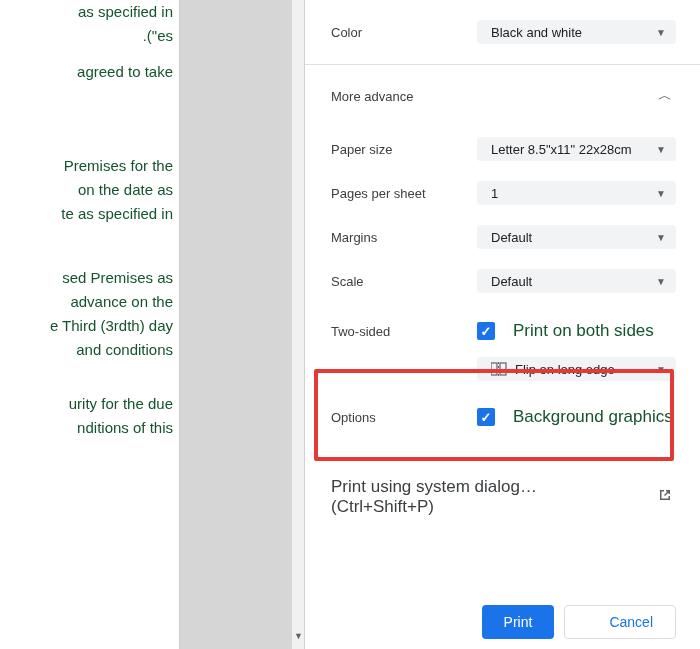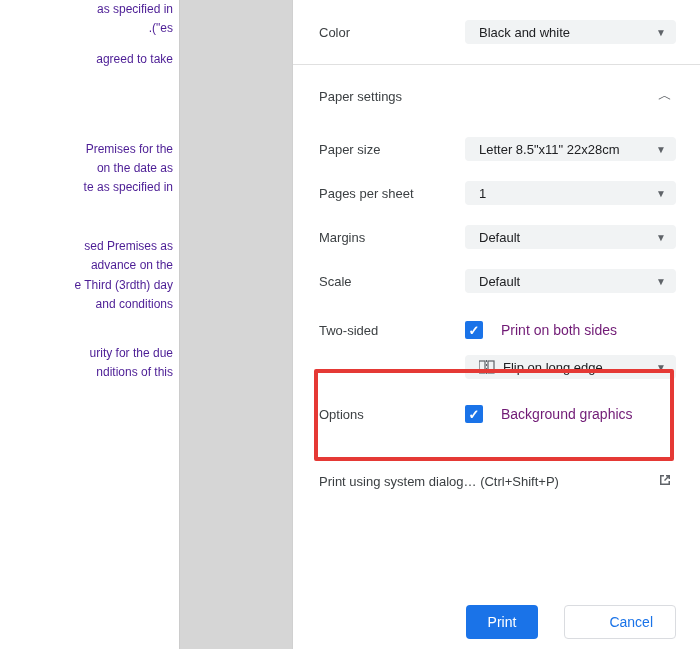--- a/index.html
+++ b/index.html
@@ -1,50 +1,50 @@
 <!DOCTYPE html>
 <html><head>
   <meta charset="utf-8">
   <style>
     * { box-sizing: border-box; margin: 0; padding: 0; font-family: 'Segoe UI', Arial, sans-serif; }
     body { width: 700px; height: 649px; overflow: hidden; background: #fff; position: relative; }
     
     .doc-area { position: absolute; left: 0; top: 0; width: 180px; height: 649px; background: #fff; border-right: 1px solid #ccc; overflow: hidden; }
-    .doc-inner { padding: 0 6px 0 0; font-size: 12px; color: #4c1d95; line-height: 1.6; text-align: justify; margin-left: 8px; }
+    .doc-inner { padding: 0 6px 0 0; font-size: 15px; color: #14532d; line-height: 1.6; text-align: justify; margin-left: 8px; }
     .doc-frag { margin-bottom: 12px; text-align: right; }
     .doc-frag span { display: block; white-space: nowrap; direction: rtl; }
     
     .gap { position: absolute; left: 180px; top: 0; width: 120px; height: 649px; background: #d6d6d6; }
     .scroll-edge { position: absolute; left: 292px; top: 0; width: 12px; height: 649px; background: #f1f1f1; }
     .scroll-arrow { position: absolute; left: 294px; bottom: 8px; font-size: 9px; color: #5f6368; }
     
-    .panel { position: absolute; left: 292px; top: 0; right: 0; height: 649px; background: #fff; border-left: 1px solid #d0d0d0; font-size: 13px; color: #3c4043; }
+    .panel { position: absolute; left: 304px; top: 0; right: 0; height: 649px; background: #fff; border-left: 1px solid #d0d0d0; font-size: 13px; color: #3c4043; }
     
     .row { display: flex; align-items: center; padding: 10px 24px 10px 26px; }
     .row-label { width: 146px; flex-shrink: 0; color: #3c4043; font-size: 13px; }
     
     .dropdown { flex: 1; height: 24px; background: #f1f3f4; border: none; border-radius: 4px; display: flex; align-items: center; justify-content: space-between; padding: 0 10px 0 14px; color: #202124; font-size: 13px; cursor: pointer; }
     .dropdown .arrow { font-size: 10px; color: #5f6368; }
     .dd-icon { margin-right: 8px; display: inline-flex; }
     
     .divider { border-top: 1px solid #e0e0e0; margin: 10px 0 0 0; }
     
     .more-row { display: flex; align-items: center; justify-content: space-between; padding: 22px 28px 22px 26px; cursor: pointer; }
     .more-row .chev { font-size: 14px; color: #5f6368; }
     
     .check-row { display: flex; align-items: center; flex: 1; gap: 18px; }
     .chk { width: 18px; height: 18px; border-radius: 2px; background: #1a73e8; display: flex; align-items: center; justify-content: center; color: #fff; font-size: 13px; font-weight: bold; cursor: pointer; }
-    .chk-label { color: #701a75; font-size: 14px; }
+    .chk-label { color: #14532d; font-size: 17px; }
     
     .highlight-box { position: absolute; left: 314px; top: 369px; width: 360px; height: 92px; border: 4px solid #e53935; border-radius: 2px; pointer-events: none; z-index: 10; }
     
-    .sys-dialog { display: flex; align-items: center; justify-content: space-between; padding: 20px 28px 20px 26px; color: #3c4043; font-size: 13px; cursor: pointer; gap: 20px; }
+    .sys-dialog { display: flex; align-items: center; justify-content: space-between; padding: 20px 28px 20px 26px; color: #3c4043; font-size: 17px; cursor: pointer; gap: 20px; }
     .ext-icon { width: 14px; height: 14px; }
     
-    .footer { position: absolute; bottom: 10px; right: 24px; display: flex; gap: 26px; }
+    .footer { position: absolute; bottom: 10px; right: 24px; display: flex; gap: 10px; }
     .btn { height: 34px; padding: 0 22px; border-radius: 4px; font-size: 14px; cursor: pointer; display: flex; align-items: center; justify-content: center; }
     .btn-primary { background: #1a73e8; color: #fff; font-weight: 500; }
     .btn-secondary { background: #fff; color: #1a73e8; border: 1px solid #dadce0; padding-left: 44px; }
     
     .indent-dd { margin-left: 146px; padding: 6px 24px 10px 26px; }
     .indent-dd .dropdown { width: 100%; }
   </style>
 </head>
 <body>
 
@@ -85,21 +85,21 @@
     <div class="row-label">Color</div>
     <div class="dropdown">
       <span>Black and white</span>
       <span class="arrow">▼</span>
     </div>
   </div>
 
   <div class="divider"></div>
 
   <div class="more-row">
-    <span>Paper settings</span>
+    <span>More advance</span>
     <span class="chev">︿</span>
   </div>
 
   <div class="row">
     <div class="row-label">Paper size</div>
     <div class="dropdown">
       <span>Letter 8.5"x11" 22x28cm</span>
       <span class="arrow">▼</span>
     </div>
   </div>

